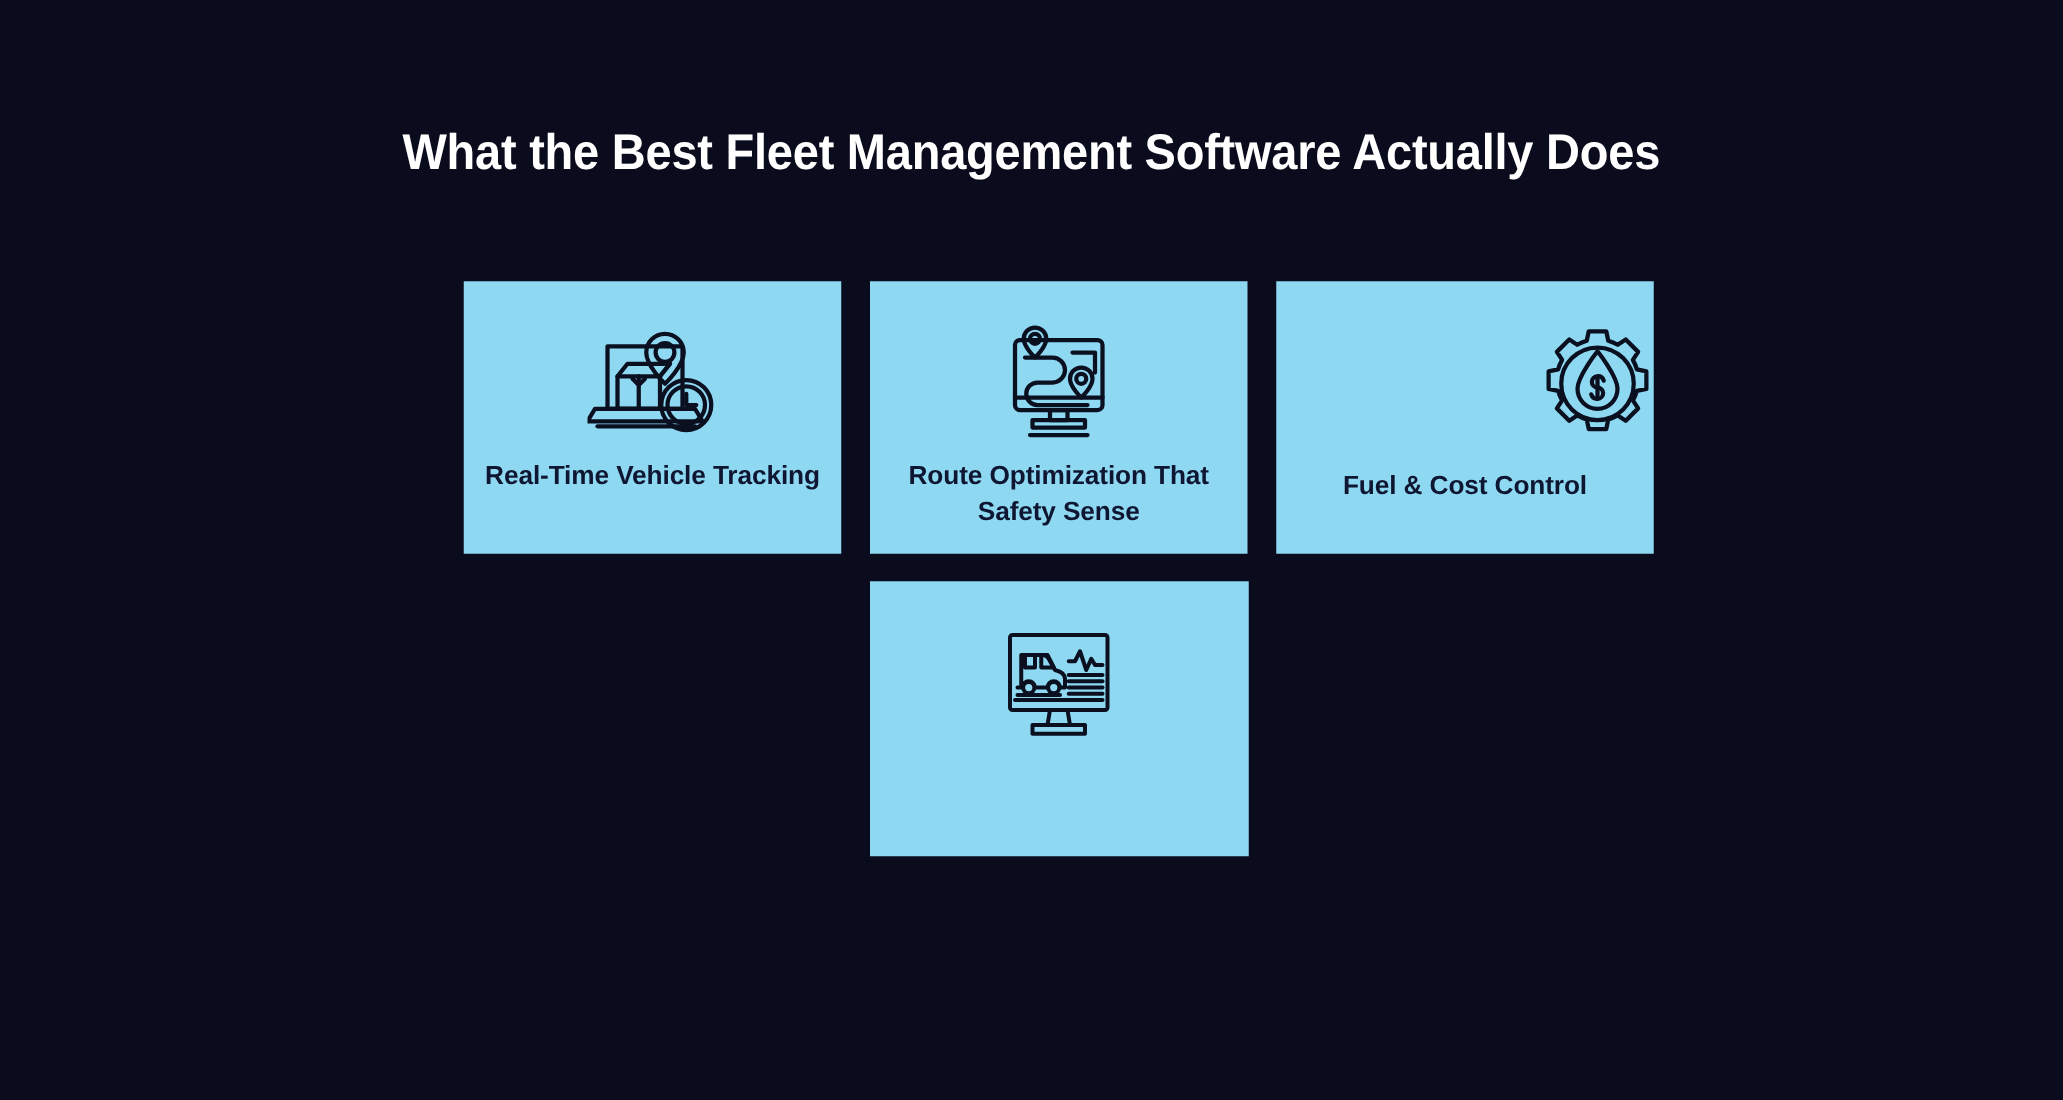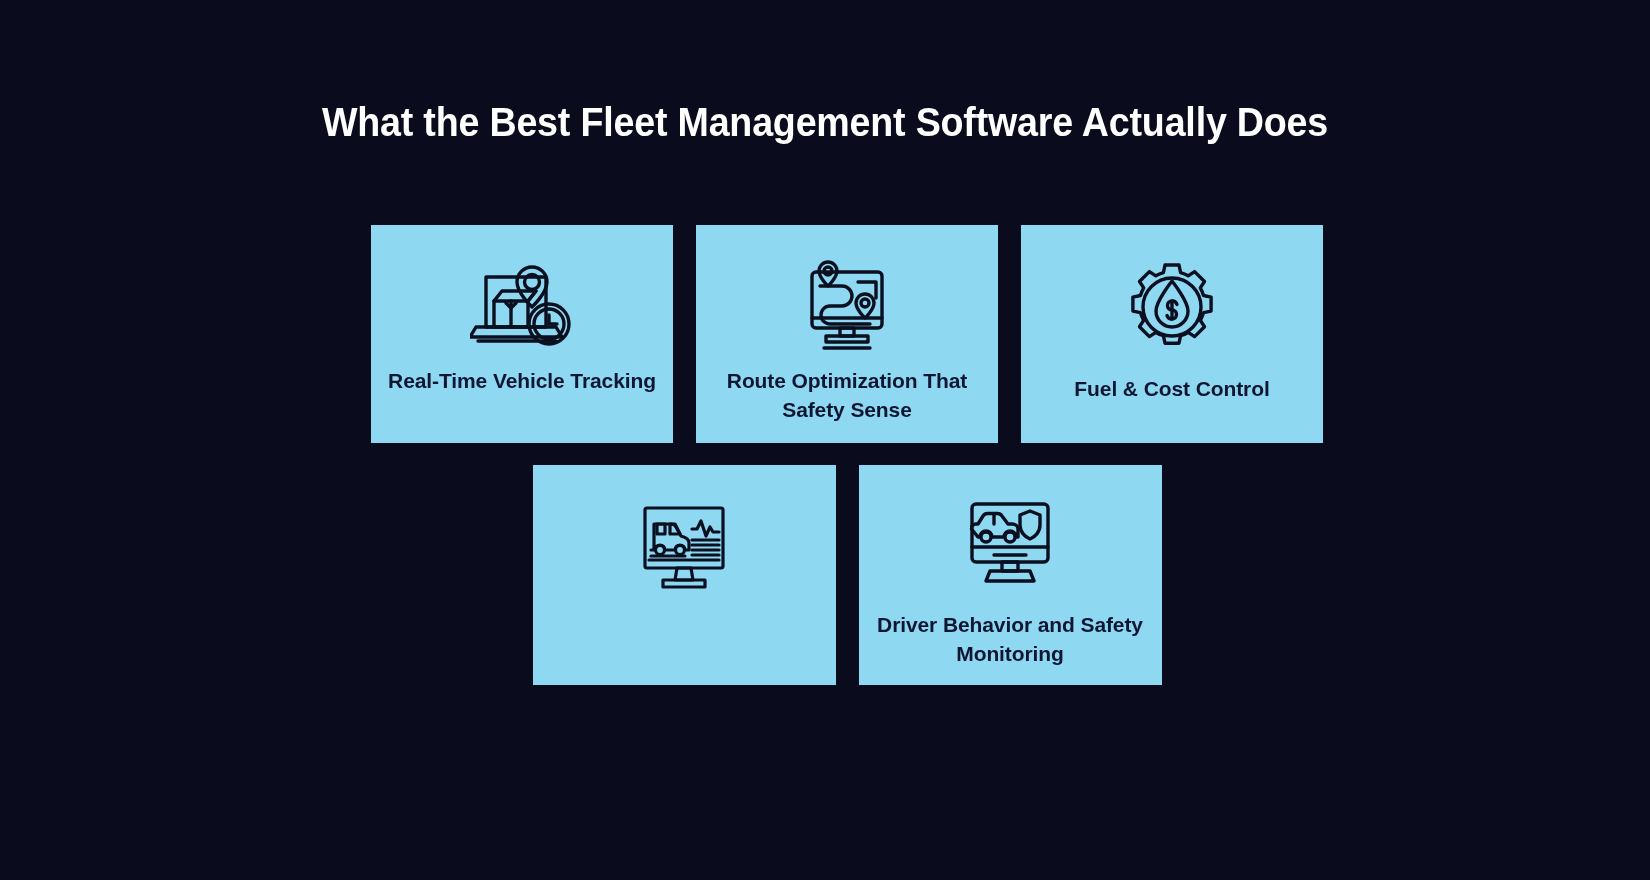--- a/index.html
+++ b/index.html
@@ -63,21 +63,21 @@
     background: #8fd8f2;
     display: flex;
     flex-direction: column;
     align-items: center;
     padding-top: 34px;
     padding-bottom: 18px;
   }
 
   .card-1 { width: 302px; height: 218px; }
   .card-2 { width: 302px; height: 218px; }
-  .card-3 { width: 302px; height: 218px; }
+  .card-3 { width: 302px; height: 218px; align-items: flex-end; }
   .card-4 { width: 303px; height: 220px; }
   .card-5 { width: 303px; height: 220px; }
 
   .icon-wrap {
     height: 96px;
     display: flex;
     align-items: center;
     justify-content: center;
   }
 
@@ -207,38 +207,17 @@
             <path d="M55 27 h5 l4 -8 l5 15 l4 -9 l3 5 h6"></path>
 
             <path d="M55 38 h27"></path>
             <path d="M55 43 h27"></path>
             <path d="M55 48 h27"></path>
             <path d="M55 53 h27"></path>
           </svg>
         </div>
       </div>
 
-      <div class="card card-5">
-        <div class="icon-wrap">
-          <svg width="92" height="90" viewBox="0 0 92 90" fill="none" stroke="#0b1020" stroke-width="3.4" stroke-linecap="round" stroke-linejoin="round">
-
-            <rect x="8" y="5" width="76" height="58" rx="4"></rect>
-            <path d="M8 48 h76"></path>
-            <path d="M30 56 h32"></path>
-
-            <path d="M38 63 h16 v9 h-16 z"></path>
-            <path d="M26 72 h40 l4 10 h-48 z"></path>
-
-            <path d="M14 38 h2 a6 6 0 0 1 12 0 h12 a6 6 0 0 1 12 0 h2 v-8 c0 -3 -3 -5 -6 -5 h-4 l-6 -8 c-1 -1.5 -2.5 -2.5 -4.5 -2.5 h-10 c-2 0 -3.5 1 -4.5 2.5 l-5 8 h-2 c-3 0 -4.5 2 -4.5 5 z"></path>
-            <path d="M30 16 v9"></path>
-            <circle cx="22" cy="38" r="5"></circle>
-            <circle cx="46" cy="38" r="5"></circle>
-
-            <path d="M66 12 l10 4 v10 c0 7 -5 12 -10 14 c-5 -2 -10 -7 -10 -14 v-10 z"></path>
-          </svg>
-        </div>
-        <div class="card-label">Driver Behavior and Safety Monitoring</div>
-      </div>
 
     </div>
 
   </div>
 </div>
 
 </body></html>

